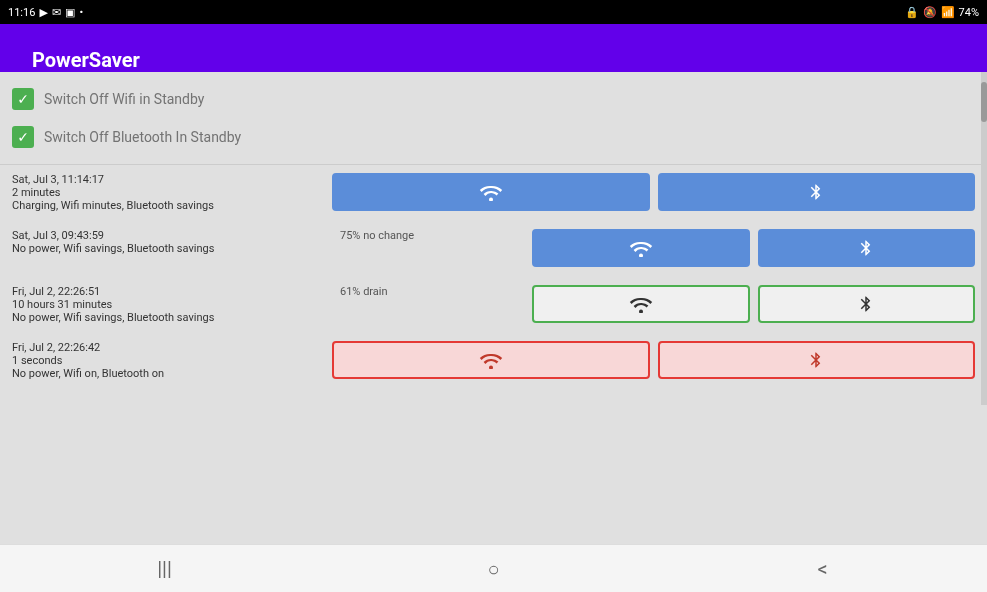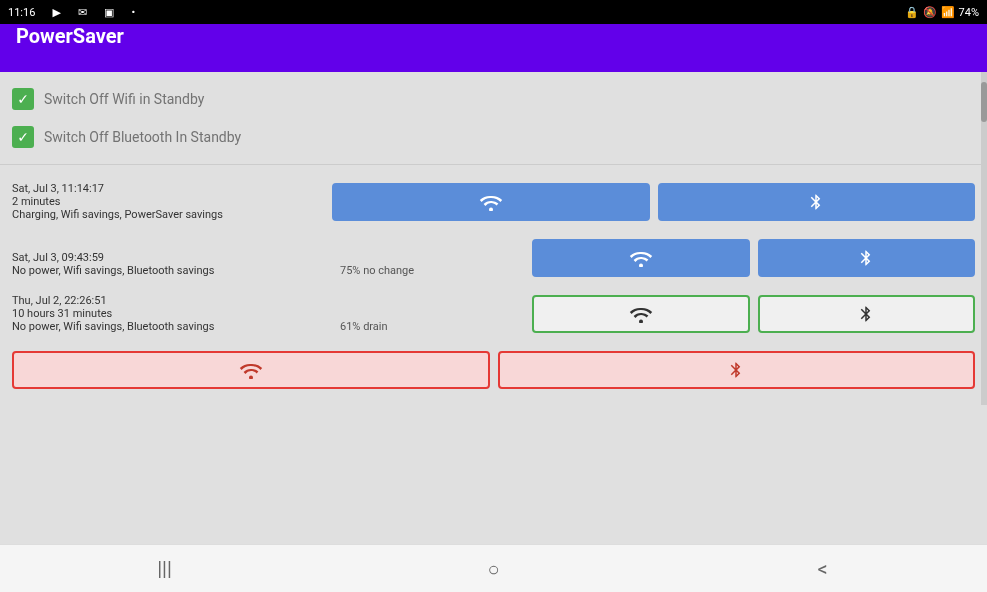--- a/index.html
+++ b/index.html
@@ -9,30 +9,30 @@
     .status-bar {
       height: 24px;
       background: #000;
       display: flex;
       align-items: center;
       justify-content: space-between;
       padding: 0 8px;
       color: #fff;
       font-size: 11px;
     }
-    .status-bar-left { display: flex; align-items: flex-end; gap: 17px; }
+    .status-bar-left { display: flex; align-items: flex-end; gap: 4px; }
     .status-bar-right { display: flex; align-items: center; gap: 4px; }
 
     
     .app-bar {
       height: 48px;
       background: #6200ea;
       display: flex;
-      align-items: flex-start;
-      padding: 0 16px;
+      align-items: flex-end;
+      padding: 0 32px;
     }
     .app-bar-title {
       color: #fff;
       font-size: 20px;
       font-weight: bold;
     }
 
     
     .main-content {
       background: #e0e0e0;
@@ -76,21 +76,21 @@
       flex-direction: column;
       position: relative;
     }
 
     
     .log-section {
       padding: 8px 12px;
     }
     .log-row {
       display: flex;
-      align-items: flex-end;
+      align-items: flex-start;
       margin-bottom: 8px;
       min-height: 48px;
     }
     .log-text {
       flex: 0 0 320px;
     }
     .log-text .date { font-size: 11px; color: #333; }
     .log-text .duration { font-size: 11px; color: #333; }
     .log-text .description { font-size: 11px; color: #333; }
 
@@ -203,21 +203,21 @@
         <span class="checkbox-label">Switch Off Bluetooth In Standby</span>
       </div>
     </div>
 
     <div class="log-section">
 
       <div class="log-row">
         <div class="log-text">
           <div class="date">Sat, Jul 3, 11:14:17</div>
           <div class="duration">2 minutes</div>
-          <div class="description">Charging, Wifi savings, PowerSaver savings</div>
+          <div class="description">Charging, Wifi minutes, Bluetooth savings</div>
         </div>
         <div class="log-buttons">
           <div class="wifi-btn btn-blue">
             <svg width="24" height="18" viewBox="0 0 24 18" fill="white">
               <path d="M12 14.5a2 2 0 1 1 0 4 2 2 0 0 1 0-4zm0-4.5c2.2 0 4.2.9 5.6 2.4l1.8-1.8A10 10 0 0 0 12 8a10 10 0 0 0-7.4 3.1l1.8 1.8A7.2 7.2 0 0 1 12 10zm0-5c3.7 0 7 1.5 9.4 3.9l1.8-1.8A14.9 14.9 0 0 0 12 3 14.9 14.9 0 0 0 .8 7.1l1.8 1.8A12.1 12.1 0 0 1 12 5z"></path>
             </svg>
           </div>
           <div class="bt-btn btn-blue">
             <svg width="18" height="24" viewBox="0 0 24 24" fill="white">
               <path d="M17.71 7.71L12 2h-1v7.59L6.41 5 5 6.41 10.59 12 5 17.59 6.41 19 11 14.41V22h1l5.71-5.71-4.3-4.29 4.3-4.29zM13 5.83l1.88 1.88L13 9.59V5.83zm1.88 10.46L13 18.17v-3.76l1.88 1.88z"></path>
@@ -241,40 +241,45 @@
           <div class="bt-btn btn-blue">
             <svg width="18" height="24" viewBox="0 0 24 24" fill="white">
               <path d="M17.71 7.71L12 2h-1v7.59L6.41 5 5 6.41 10.59 12 5 17.59 6.41 19 11 14.41V22h1l5.71-5.71-4.3-4.29 4.3-4.29zM13 5.83l1.88 1.88L13 9.59V5.83zm1.88 10.46L13 18.17v-3.76l1.88 1.88z"></path>
             </svg>
           </div>
         </div>
       </div>
 
       <div class="log-row">
         <div class="log-text">
-          <div class="date">Thu, Jul 2, 22:26:51</div>
+          <div class="date">Fri, Jul 2, 22:26:51</div>
           <div class="duration">10 hours 31 minutes</div>
           <div class="description">No power, Wifi savings, Bluetooth savings</div>
         </div>
         <div class="log-status">61% drain</div>
         <div class="log-buttons">
           <div class="wifi-btn btn-light" style="border:2px solid #4caf50;">
             <svg width="24" height="18" viewBox="0 0 24 18" fill="#333">
               <path d="M12 14.5a2 2 0 1 1 0 4 2 2 0 0 1 0-4zm0-4.5c2.2 0 4.2.9 5.6 2.4l1.8-1.8A10 10 0 0 0 12 8a10 10 0 0 0-7.4 3.1l1.8 1.8A7.2 7.2 0 0 1 12 10zm0-5c3.7 0 7 1.5 9.4 3.9l1.8-1.8A14.9 14.9 0 0 0 12 3 14.9 14.9 0 0 0 .8 7.1l1.8 1.8A12.1 12.1 0 0 1 12 5z"></path>
             </svg>
           </div>
           <div class="bt-btn btn-light" style="border:2px solid #4caf50;">
             <svg width="18" height="24" viewBox="0 0 24 24" fill="#333">
               <path d="M17.71 7.71L12 2h-1v7.59L6.41 5 5 6.41 10.59 12 5 17.59 6.41 19 11 14.41V22h1l5.71-5.71-4.3-4.29 4.3-4.29zM13 5.83l1.88 1.88L13 9.59V5.83zm1.88 10.46L13 18.17v-3.76l1.88 1.88z"></path>
             </svg>
           </div>
         </div>
       </div>
 
       <div class="log-row">
+        <div class="log-text">
+          <div class="date">Fri, Jul 2, 22:26:42</div>
+          <div class="duration">1 seconds</div>
+          <div class="description">No power, Wifi on, Bluetooth on</div>
+        </div>
         <div class="log-buttons">
           <div class="wifi-btn btn-red">
             <svg width="24" height="18" viewBox="0 0 24 18" fill="#c0392b">
               <path d="M12 14.5a2 2 0 1 1 0 4 2 2 0 0 1 0-4zm0-4.5c2.2 0 4.2.9 5.6 2.4l1.8-1.8A10 10 0 0 0 12 8a10 10 0 0 0-7.4 3.1l1.8 1.8A7.2 7.2 0 0 1 12 10zm0-5c3.7 0 7 1.5 9.4 3.9l1.8-1.8A14.9 14.9 0 0 0 12 3 14.9 14.9 0 0 0 .8 7.1l1.8 1.8A12.1 12.1 0 0 1 12 5z"></path>
             </svg>
           </div>
           <div class="bt-btn btn-red">
             <svg width="18" height="24" viewBox="0 0 24 24" fill="#c0392b">
               <path d="M17.71 7.71L12 2h-1v7.59L6.41 5 5 6.41 10.59 12 5 17.59 6.41 19 11 14.41V22h1l5.71-5.71-4.3-4.29 4.3-4.29zM13 5.83l1.88 1.88L13 9.59V5.83zm1.88 10.46L13 18.17v-3.76l1.88 1.88z"></path>
             </svg>

